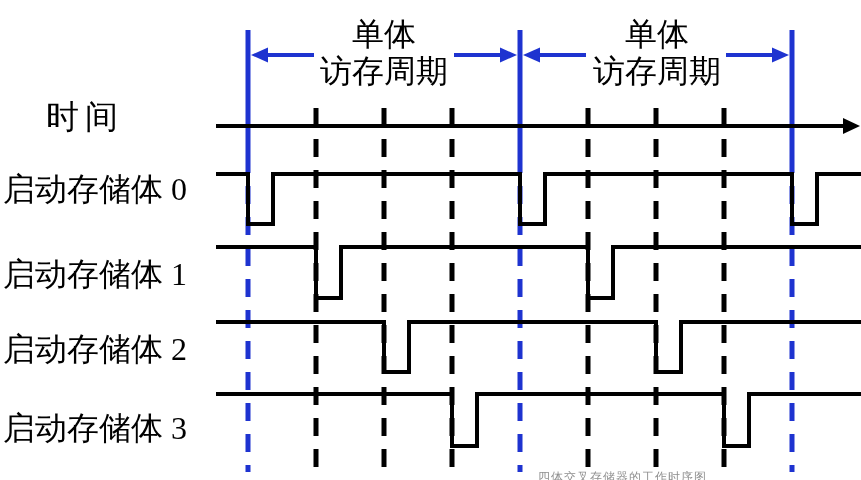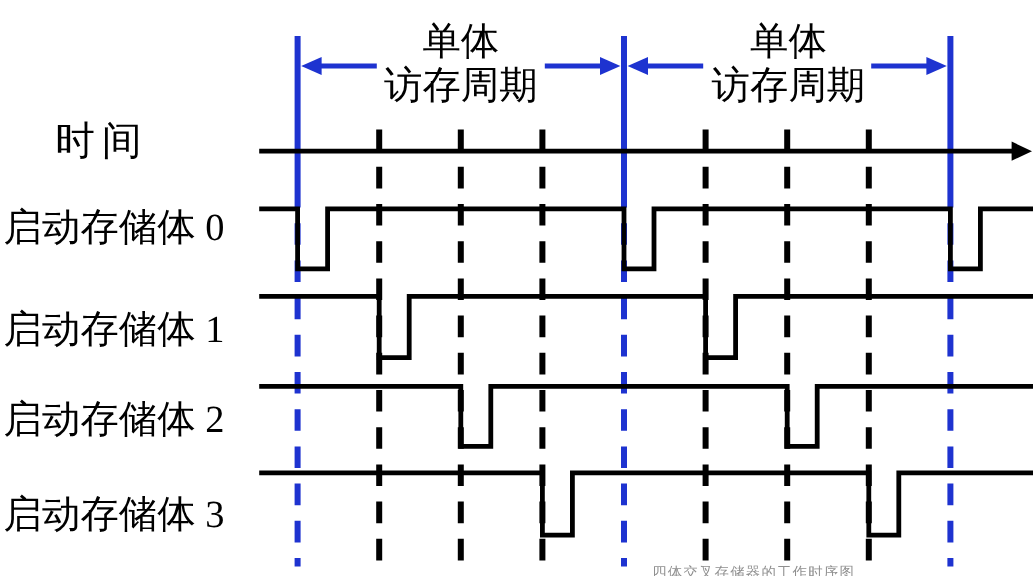--- a/index.html
+++ b/index.html
@@ -20,21 +20,20 @@
   .ann-label{font-size:32px;text-anchor:middle;}
   .truncated-caption{
     position:absolute;
     left:538px;top:471px;
     width:180px;height:9px;
     overflow:hidden;
     font-size:12px;line-height:13px;
     letter-spacing:1px;
     color:#8f8f8f;
     white-space:nowrap;
-    text-align:center;
   }
 </style>
 </head>
 <body>
 
 <div class="stage">
   <svg width="861" height="480" viewBox="0 0 861 480">
 
     <g id="dyn">
         <line x1="316" y1="108" x2="316" y2="472" stroke="#000000" stroke-width="5" stroke-dasharray="18 13"></line>

